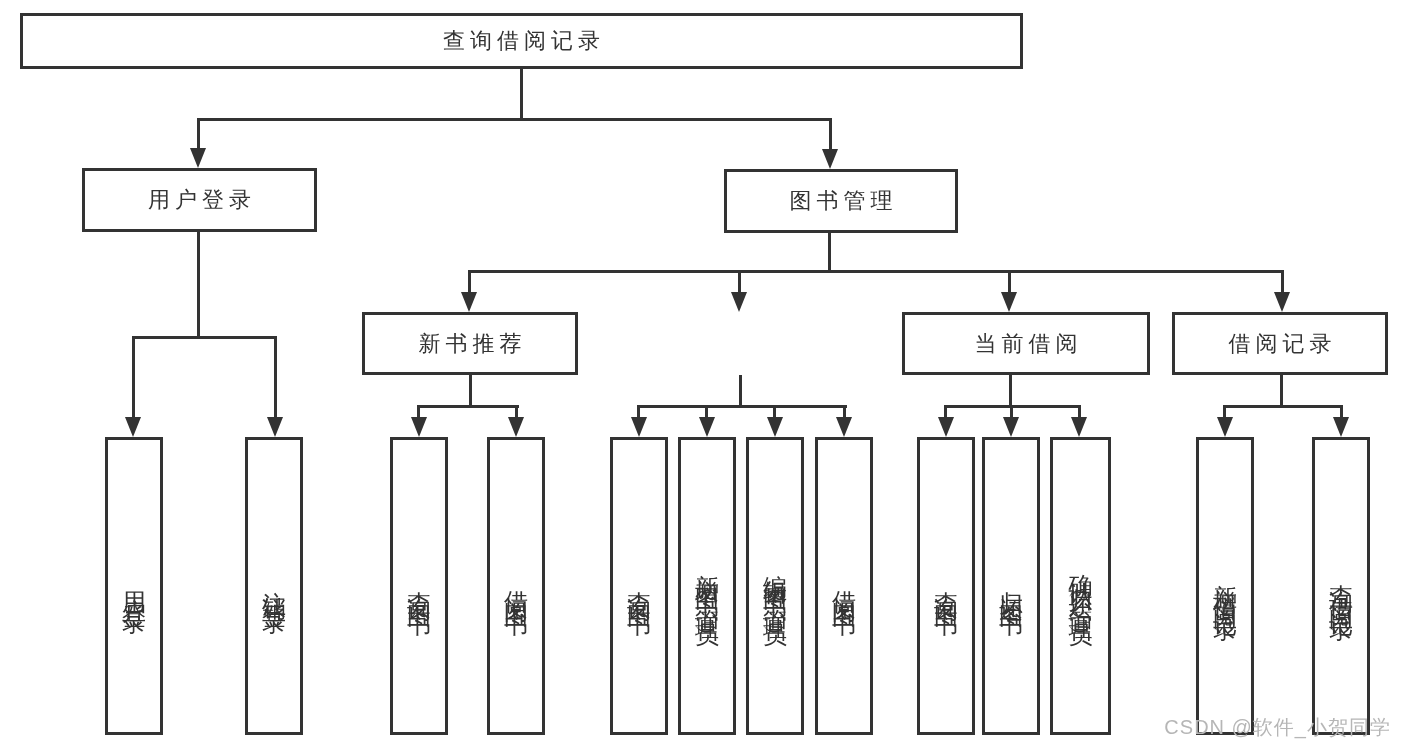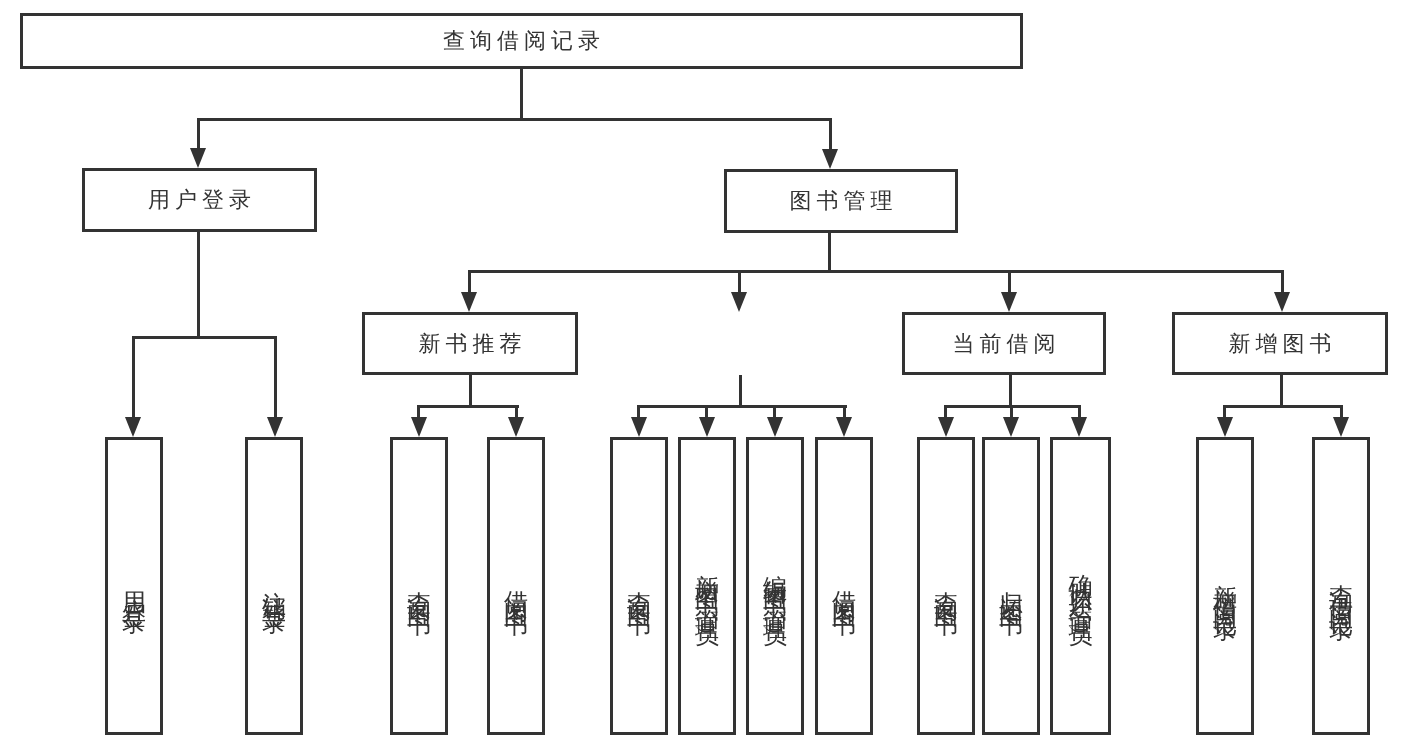--- a/index.html
+++ b/index.html
@@ -113,25 +113,25 @@
   <div class="line" style="left:738px; top:270px; width:3px; height:24px;"></div>
   <div class="arrow" style="left:731px; top:292px;"></div>
   <div class="line" style="left:1008px; top:270px; width:3px; height:24px;"></div>
   <div class="arrow" style="left:1001px; top:292px;"></div>
   <div class="line" style="left:1281px; top:270px; width:3px; height:24px;"></div>
   <div class="arrow" style="left:1274px; top:292px;"></div>
 
   <div class="box" style="left:362px; top:312px; width:216px; height:63px;">
     <span class="lbl">新书推荐</span>
   </div>
-  <div class="box" style="left:902px; top:312px; width:204px; height:63px;">
+  <div class="box" style="left:902px; top:312px; width:248px; height:63px;">
     <span class="lbl">当前借阅</span>
   </div>
   <div class="box" style="left:1172px; top:312px; width:216px; height:63px;">
-    <span class="lbl">新增图书</span>
+    <span class="lbl">借阅记录</span>
   </div>
 
   <div class="line" style="left:469px; top:375px; width:3px; height:33px;"></div>
   <div class="line" style="left:739px; top:375px; width:3px; height:33px;"></div>
   <div class="line" style="left:1009px; top:375px; width:3px; height:33px;"></div>
   <div class="line" style="left:1280px; top:375px; width:3px; height:33px;"></div>
 
   <div class="line" style="left:417px; top:405px; width:102px; height:3px;"></div>
   <div class="line" style="left:637px; top:405px; width:210px; height:3px;"></div>
   <div class="line" style="left:944px; top:405px; width:137px; height:3px;"></div>
@@ -200,14 +200,15 @@
     <span class="vlbl">确认归还（管理员）</span>
   </div>
 
   <div class="vbox" style="left:1196px;">
     <span class="vlbl">新增借阅记录</span>
   </div>
   <div class="vbox" style="left:1312px;">
     <span class="vlbl">查询借阅记录</span>
   </div>
 
+  <div class="watermark">CSDN @软件_小贺同学</div>
 
 </div>
 
 </body></html>

